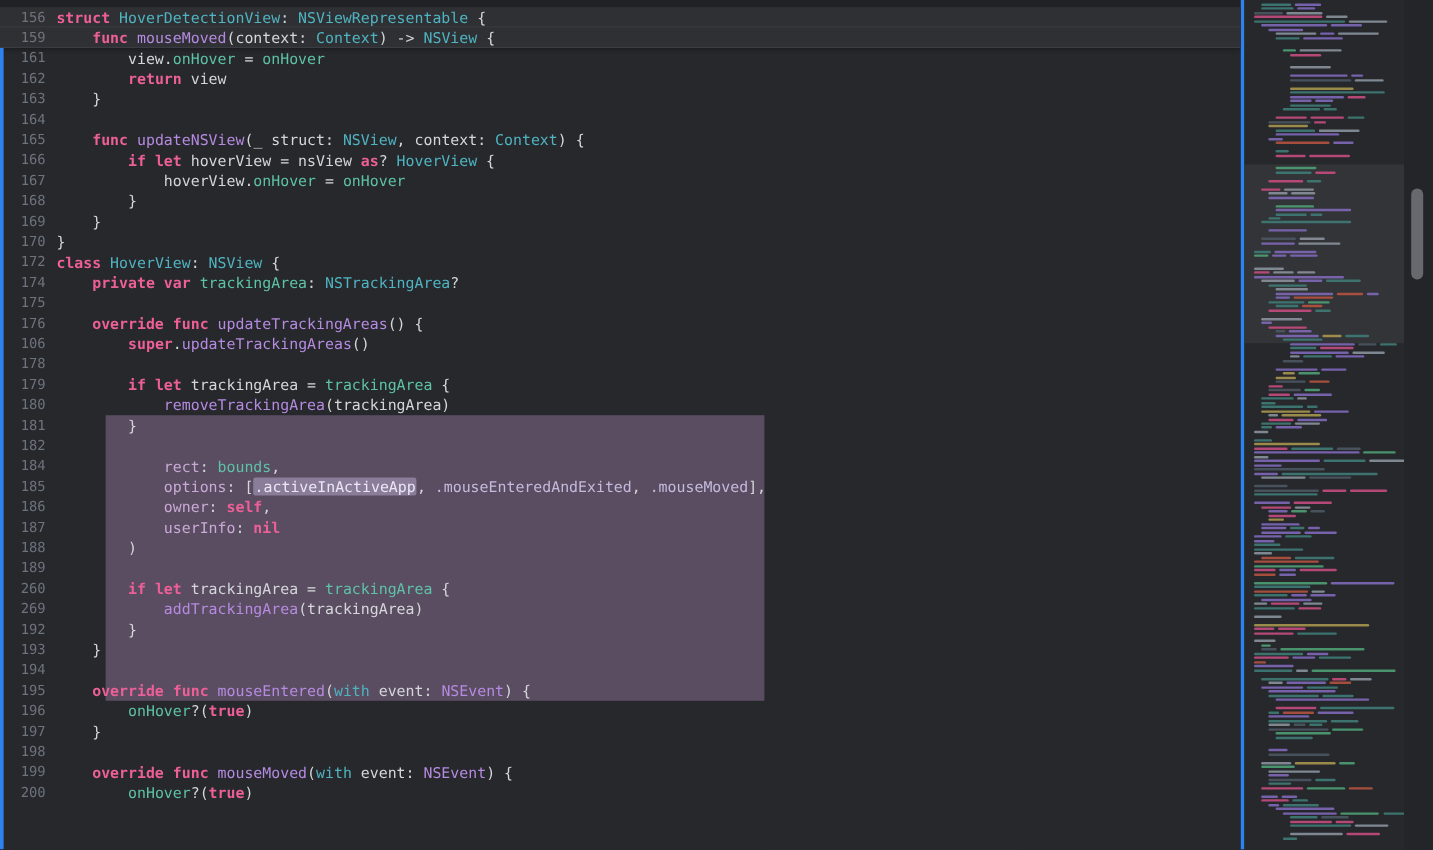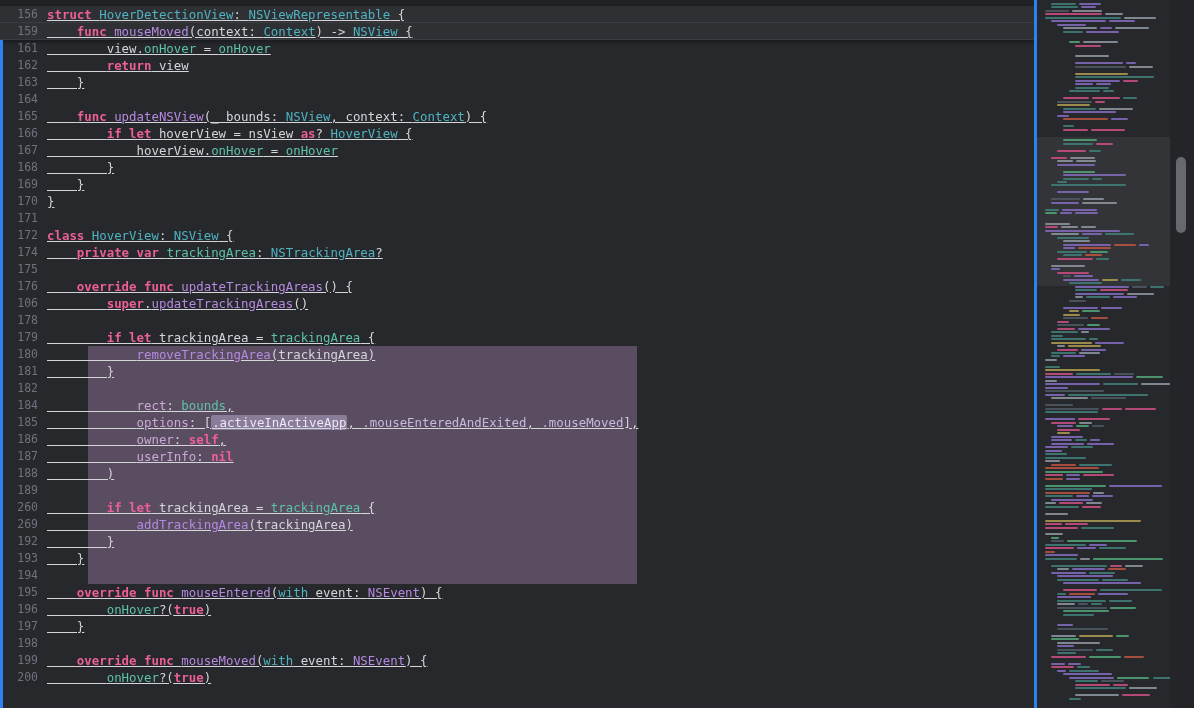--- a/index.html
+++ b/index.html
@@ -8,21 +8,21 @@
           -webkit-font-smoothing:antialiased;}
   
   .editor{position:absolute;left:0;top:0;width:1034px;height:708px;background:#26282c;overflow:hidden;}
   .top-strip{position:absolute;left:0;top:0;width:100%;height:6px;background:#202225;}
   .sticky{position:absolute;left:0;top:6px;width:100%;background:#2e3034;
           box-shadow:0 2px 4px rgba(0,0,0,.35);z-index:4;}
   .sticky .row{background:#2e3034;border-bottom:1px solid #3a3c41;box-sizing:border-box;}
   .code{position:absolute;left:0;top:40px;width:100%;height:668px;overflow:hidden;z-index:1;}
   .row{position:relative;display:flex;height:17px;line-height:17px;white-space:pre;z-index:2;}
   .ln{flex:none;width:38px;text-align:right;color:#6d737d;font-size:11.5px;user-select:none;}
-  .src{flex:1;margin-left:9px;color:#d4d6da;text-decoration:underline;}
+  .src{flex:1;margin-left:9px;color:#d4d6da;}
   .sel-block{position:absolute;background:#5a4d61;z-index:0;}
   .left-accent{position:absolute;left:0;top:40px;bottom:0;width:3px;background:#2e82f0;z-index:6;}
   
   .tk-kw{font-weight:bold;}
   .tk-hl{border-radius:2px;padding:0 1px;}
   
   .divider{position:absolute;left:1034px;top:0;width:3px;height:708px;background:#2e82f0;}
   .minimap{position:absolute;left:1037px;top:0;width:133px;height:708px;background:#26282c;overflow:hidden;}
   .mm-slider{position:absolute;left:0;width:100%;background:rgba(255,255,255,0.06);}
   .mm-bar{position:absolute;height:2px;border-radius:1px;opacity:.9;}
@@ -39,27 +39,26 @@
     <div class="sticky" id="sticky">
         <div class="row"><span class="ln">156</span><span class="src"><span class="tk-kw">struct </span><span class="tk-type">HoverDetectionView</span><span class="tk-txt">: </span><span class="tk-type">NSViewRepresentable</span><span class="tk-txt"> {</span></span></div>
         <div class="row"><span class="ln">159</span><span class="src"><span class="tk-txt">    </span><span class="tk-kw">func </span><span class="tk-fn">mouseMoved</span><span class="tk-txt">(context: </span><span class="tk-type">Context</span><span class="tk-txt">) -&gt; </span><span class="tk-type">NSView</span><span class="tk-txt"> {</span></span></div>
       </div>
     <div class="code" id="code">
       <div class="sel-block" id="sel-block" style="left: 88px; top: 306px; width: 549px; height: 238px; background: rgb(90, 77, 97);"></div>
     <div class="row"><span class="ln">161</span><span class="src"><span class="tk-txt">        view.</span><span class="tk-prop">onHover</span><span class="tk-txt"> = </span><span class="tk-prop">onHover</span></span></div>
         <div class="row"><span class="ln">162</span><span class="src"><span class="tk-txt">        </span><span class="tk-kw">return</span><span class="tk-txt"> view</span></span></div>
         <div class="row"><span class="ln">163</span><span class="src"><span class="tk-txt">    }</span></span></div>
         <div class="row"><span class="ln">164</span><span class="src"></span></div>
-        <div class="row"><span class="ln">165</span><span class="src"><span class="tk-txt">    </span><span class="tk-kw">func </span><span class="tk-fn">updateNSView</span><span class="tk-txt">(_ bounds: </span><span class="tk-type">NSView</span><span class="tk-txt">, context: </span><span class="tk-type">Context</span><span class="tk-txt">) {</span></span></div>
+        <div class="row"><span class="ln">165</span><span class="src"><span class="tk-txt">    </span><span class="tk-kw">func </span><span class="tk-fn">updateNSView</span><span class="tk-txt">(_ struct: </span><span class="tk-type">NSView</span><span class="tk-txt">, context: </span><span class="tk-type">Context</span><span class="tk-txt">) {</span></span></div>
         <div class="row"><span class="ln">166</span><span class="src"><span class="tk-txt">        </span><span class="tk-kw">if let</span><span class="tk-txt"> hoverView = nsView </span><span class="tk-kw">as</span><span class="tk-txt">? </span><span class="tk-type">HoverView</span><span class="tk-txt"> {</span></span></div>
         <div class="row"><span class="ln">167</span><span class="src"><span class="tk-txt">            hoverView.</span><span class="tk-prop">onHover</span><span class="tk-txt"> = </span><span class="tk-prop">onHover</span></span></div>
         <div class="row"><span class="ln">168</span><span class="src"><span class="tk-txt">        }</span></span></div>
         <div class="row"><span class="ln">169</span><span class="src"><span class="tk-txt">    }</span></span></div>
         <div class="row"><span class="ln">170</span><span class="src"><span class="tk-txt">}</span></span></div>
-        <div class="row"><span class="ln">171</span><span class="src"></span></div>
         <div class="row"><span class="ln">172</span><span class="src"><span class="tk-kw">class </span><span class="tk-type">HoverView</span><span class="tk-txt">: </span><span class="tk-type">NSView</span><span class="tk-txt"> {</span></span></div>
         <div class="row"><span class="ln">174</span><span class="src"><span class="tk-txt">    </span><span class="tk-kw">private var </span><span class="tk-prop">trackingArea</span><span class="tk-txt">: </span><span class="tk-type">NSTrackingArea</span><span class="tk-txt">?</span></span></div>
         <div class="row"><span class="ln">175</span><span class="src"></span></div>
         <div class="row"><span class="ln">176</span><span class="src"><span class="tk-txt">    </span><span class="tk-kw">override func </span><span class="tk-fn">updateTrackingAreas</span><span class="tk-txt">() {</span></span></div>
         <div class="row"><span class="ln">106</span><span class="src"><span class="tk-txt">        </span><span class="tk-kw">super</span><span class="tk-txt">.</span><span class="tk-fn">updateTrackingAreas</span><span class="tk-txt">()</span></span></div>
         <div class="row"><span class="ln">178</span><span class="src"></span></div>
         <div class="row"><span class="ln">179</span><span class="src"><span class="tk-txt">        </span><span class="tk-kw">if let</span><span class="tk-txt"> trackingArea = </span><span class="tk-prop">trackingArea</span><span class="tk-txt"> {</span></span></div>
         <div class="row"><span class="ln">180</span><span class="src"><span class="tk-txt">            </span><span class="tk-fn">removeTrackingArea</span><span class="tk-txt">(trackingArea)</span></span></div>
         <div class="row"><span class="ln">181</span><span class="src"><span class="tk-txt">        }</span></span></div>
         <div class="row"><span class="ln">182</span><span class="src"></span></div>

